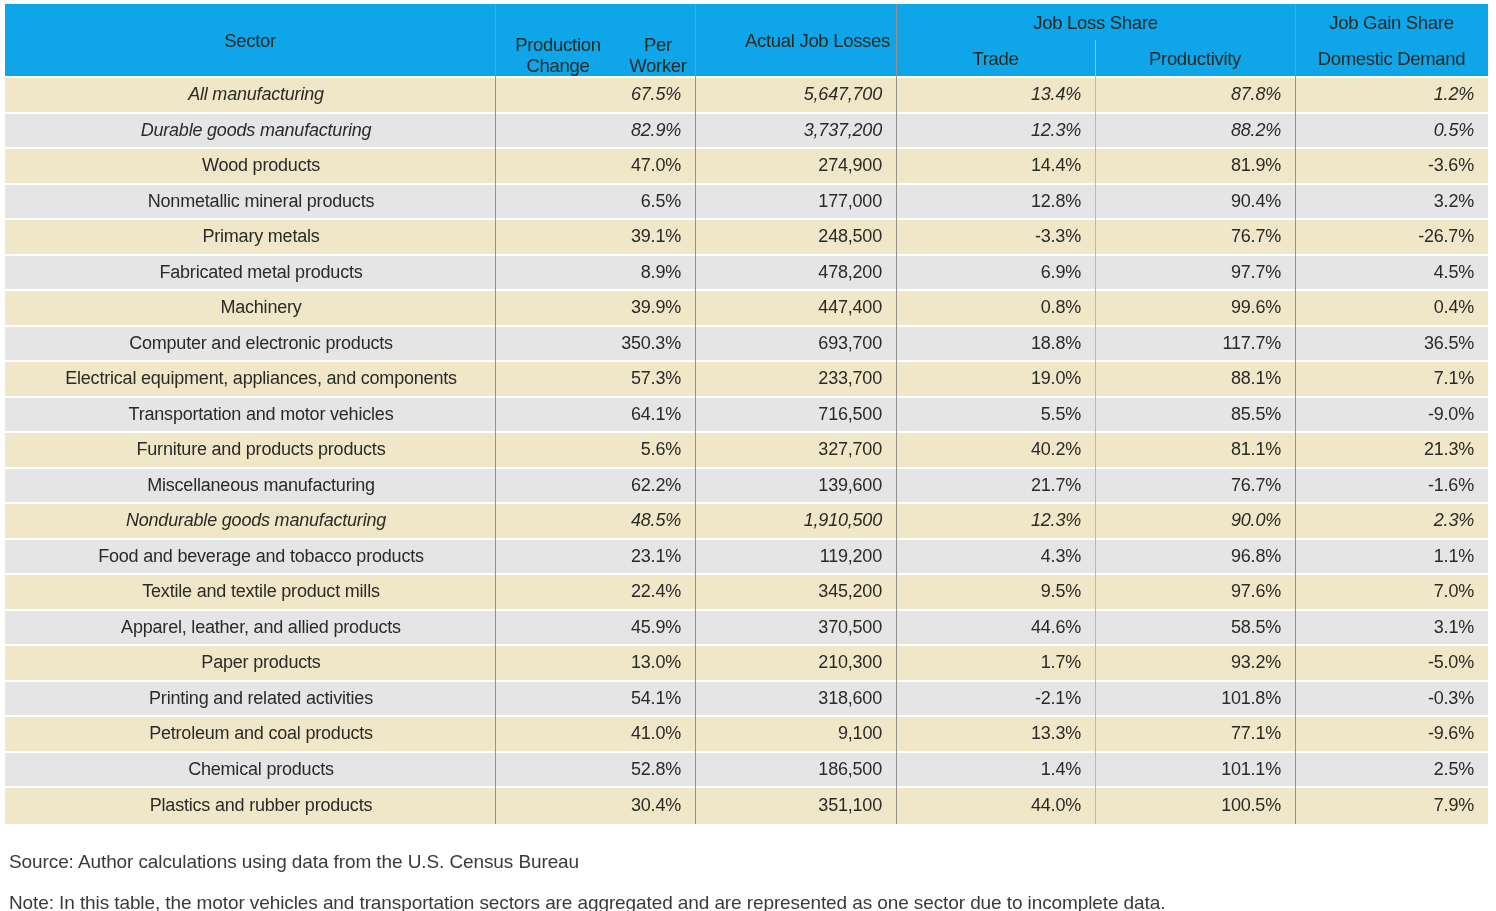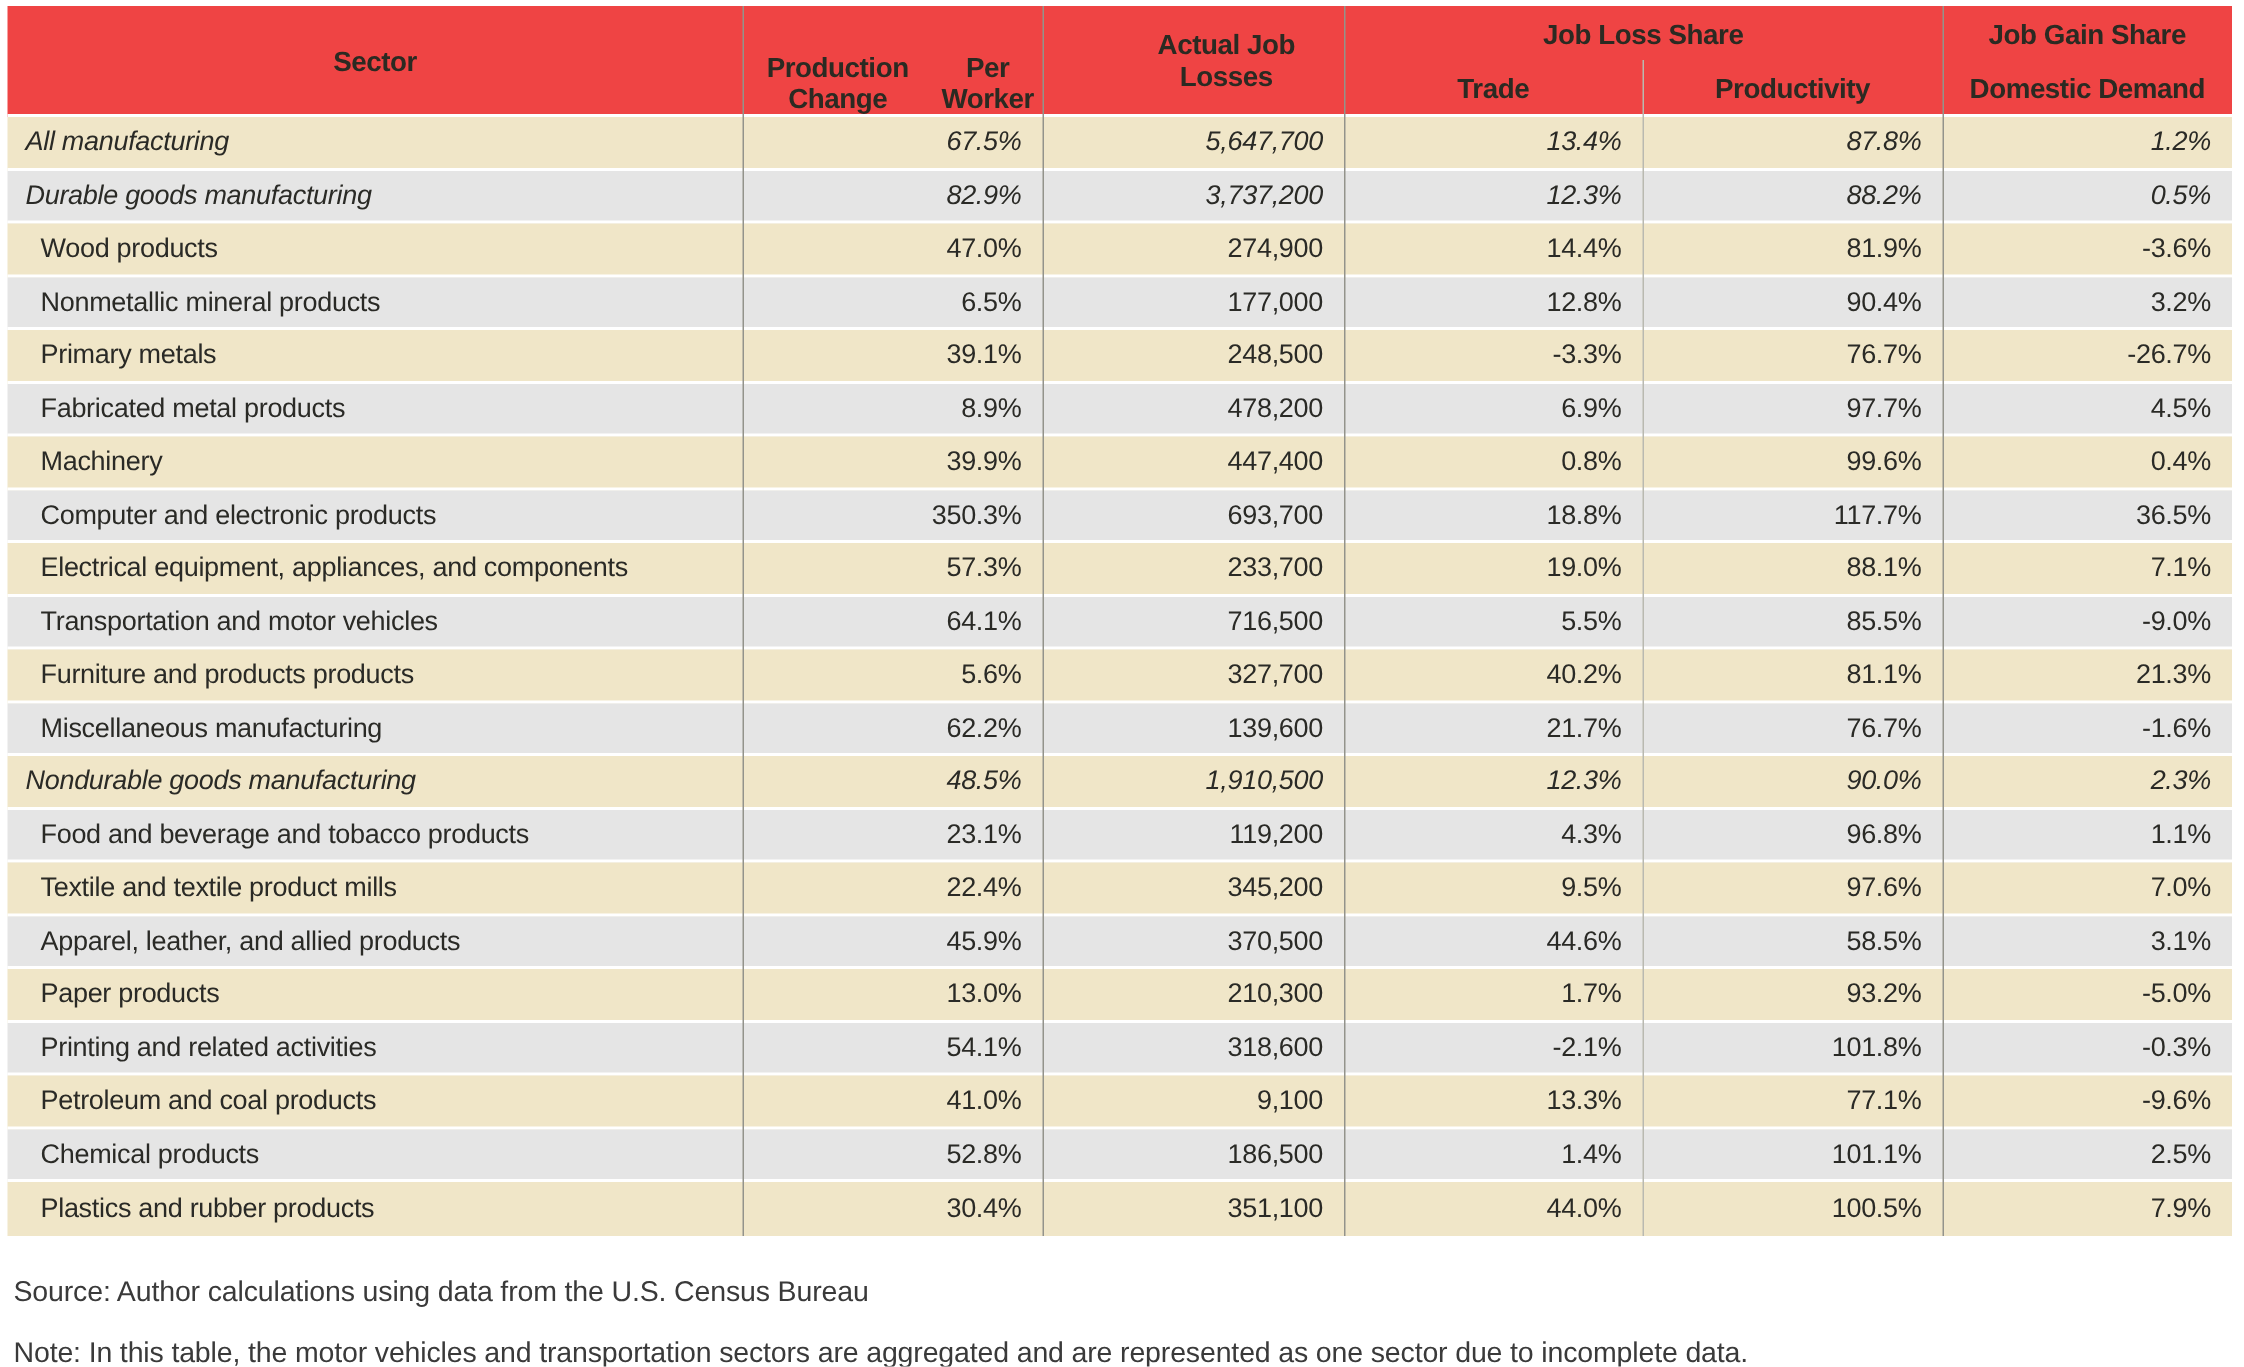--- a/index.html
+++ b/index.html
@@ -22,23 +22,23 @@
     position: absolute; top: 0; bottom: 0;
     width: 1px; background: #93938b;
   }
   .vline.light { background: #b9b9b0; top: 36px; }
 
   
   .thead {
     display: grid;
     grid-template-columns: 490px 200px 201px 199px 200px 193px;
     grid-template-rows: 36px 36px;
-    background: #ef4444;
+    background: #0ea5e9;
     border-bottom: 2px solid #ffffff;
-    font-weight: bold;
+    font-weight: normal;
     font-size: 18.5px;
     letter-spacing: -0.3px;
     color: #2b2a22;
   }
   .thead .hcell {
     display: flex; align-items: center; justify-content: center;
     text-align: center; line-height: 21px;
   }
   .h-sector            { grid-column: 1; grid-row: 1 / span 2; }
   .h-production        { grid-column: 2; grid-row: 1 / span 2; flex-direction: row; margin-top: 30px; }
@@ -56,21 +56,21 @@
     height: 35.5px;
     align-items: center;
     border-bottom: 2px solid #ffffff;
     font-size: 18px;
     letter-spacing: -0.2px;
   }
   .row:last-child { border-bottom: none; }
   .row.tan   { background: #f0e6c8; }
   .row.white { background: #e5e5e5; }
   .row.aggregate { font-style: italic; }
-  .cell-sector { padding-left: 22px; text-align: left; }
+  .cell-sector { padding-left: 22px; text-align: center; }
   .row.aggregate .cell-sector { padding-left: 12px; }
   .cell-num { text-align: right; padding-right: 14px; }
 
   .footer {
     font-size: 19px;
     color: #3a3a3a;
     letter-spacing: -0.1px;
   }
   .footer .source { margin: 27px 0 0 4px; }
   .footer .note   { margin: 19px 0 0 4px; }

